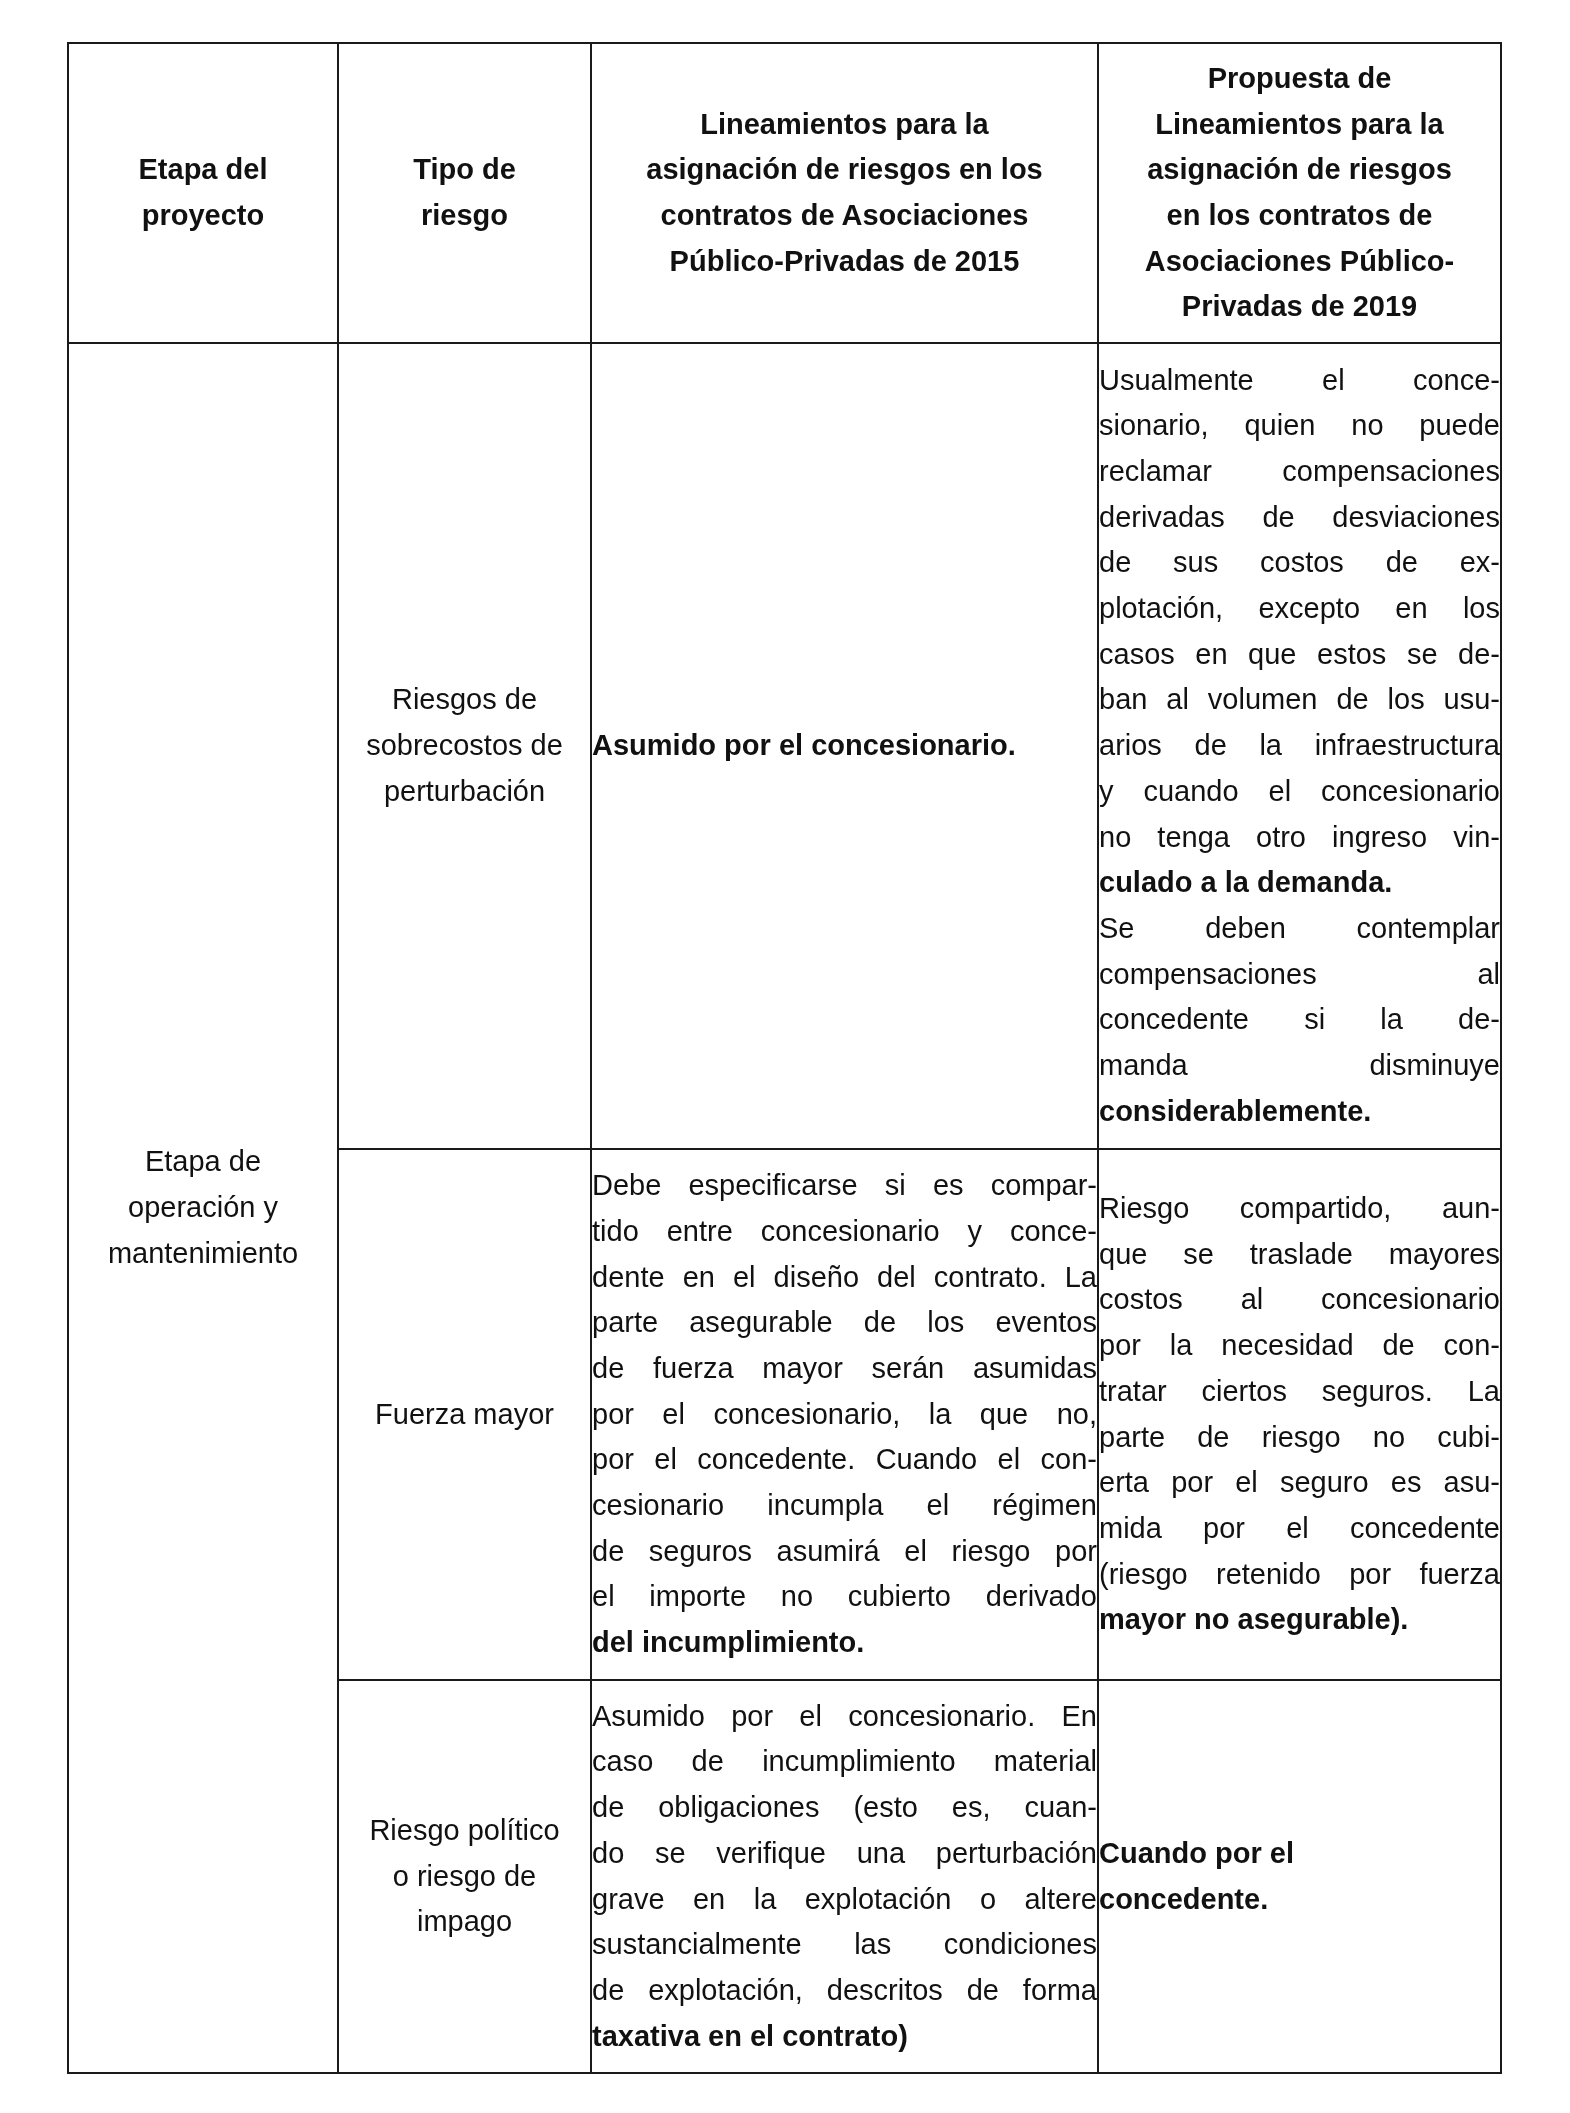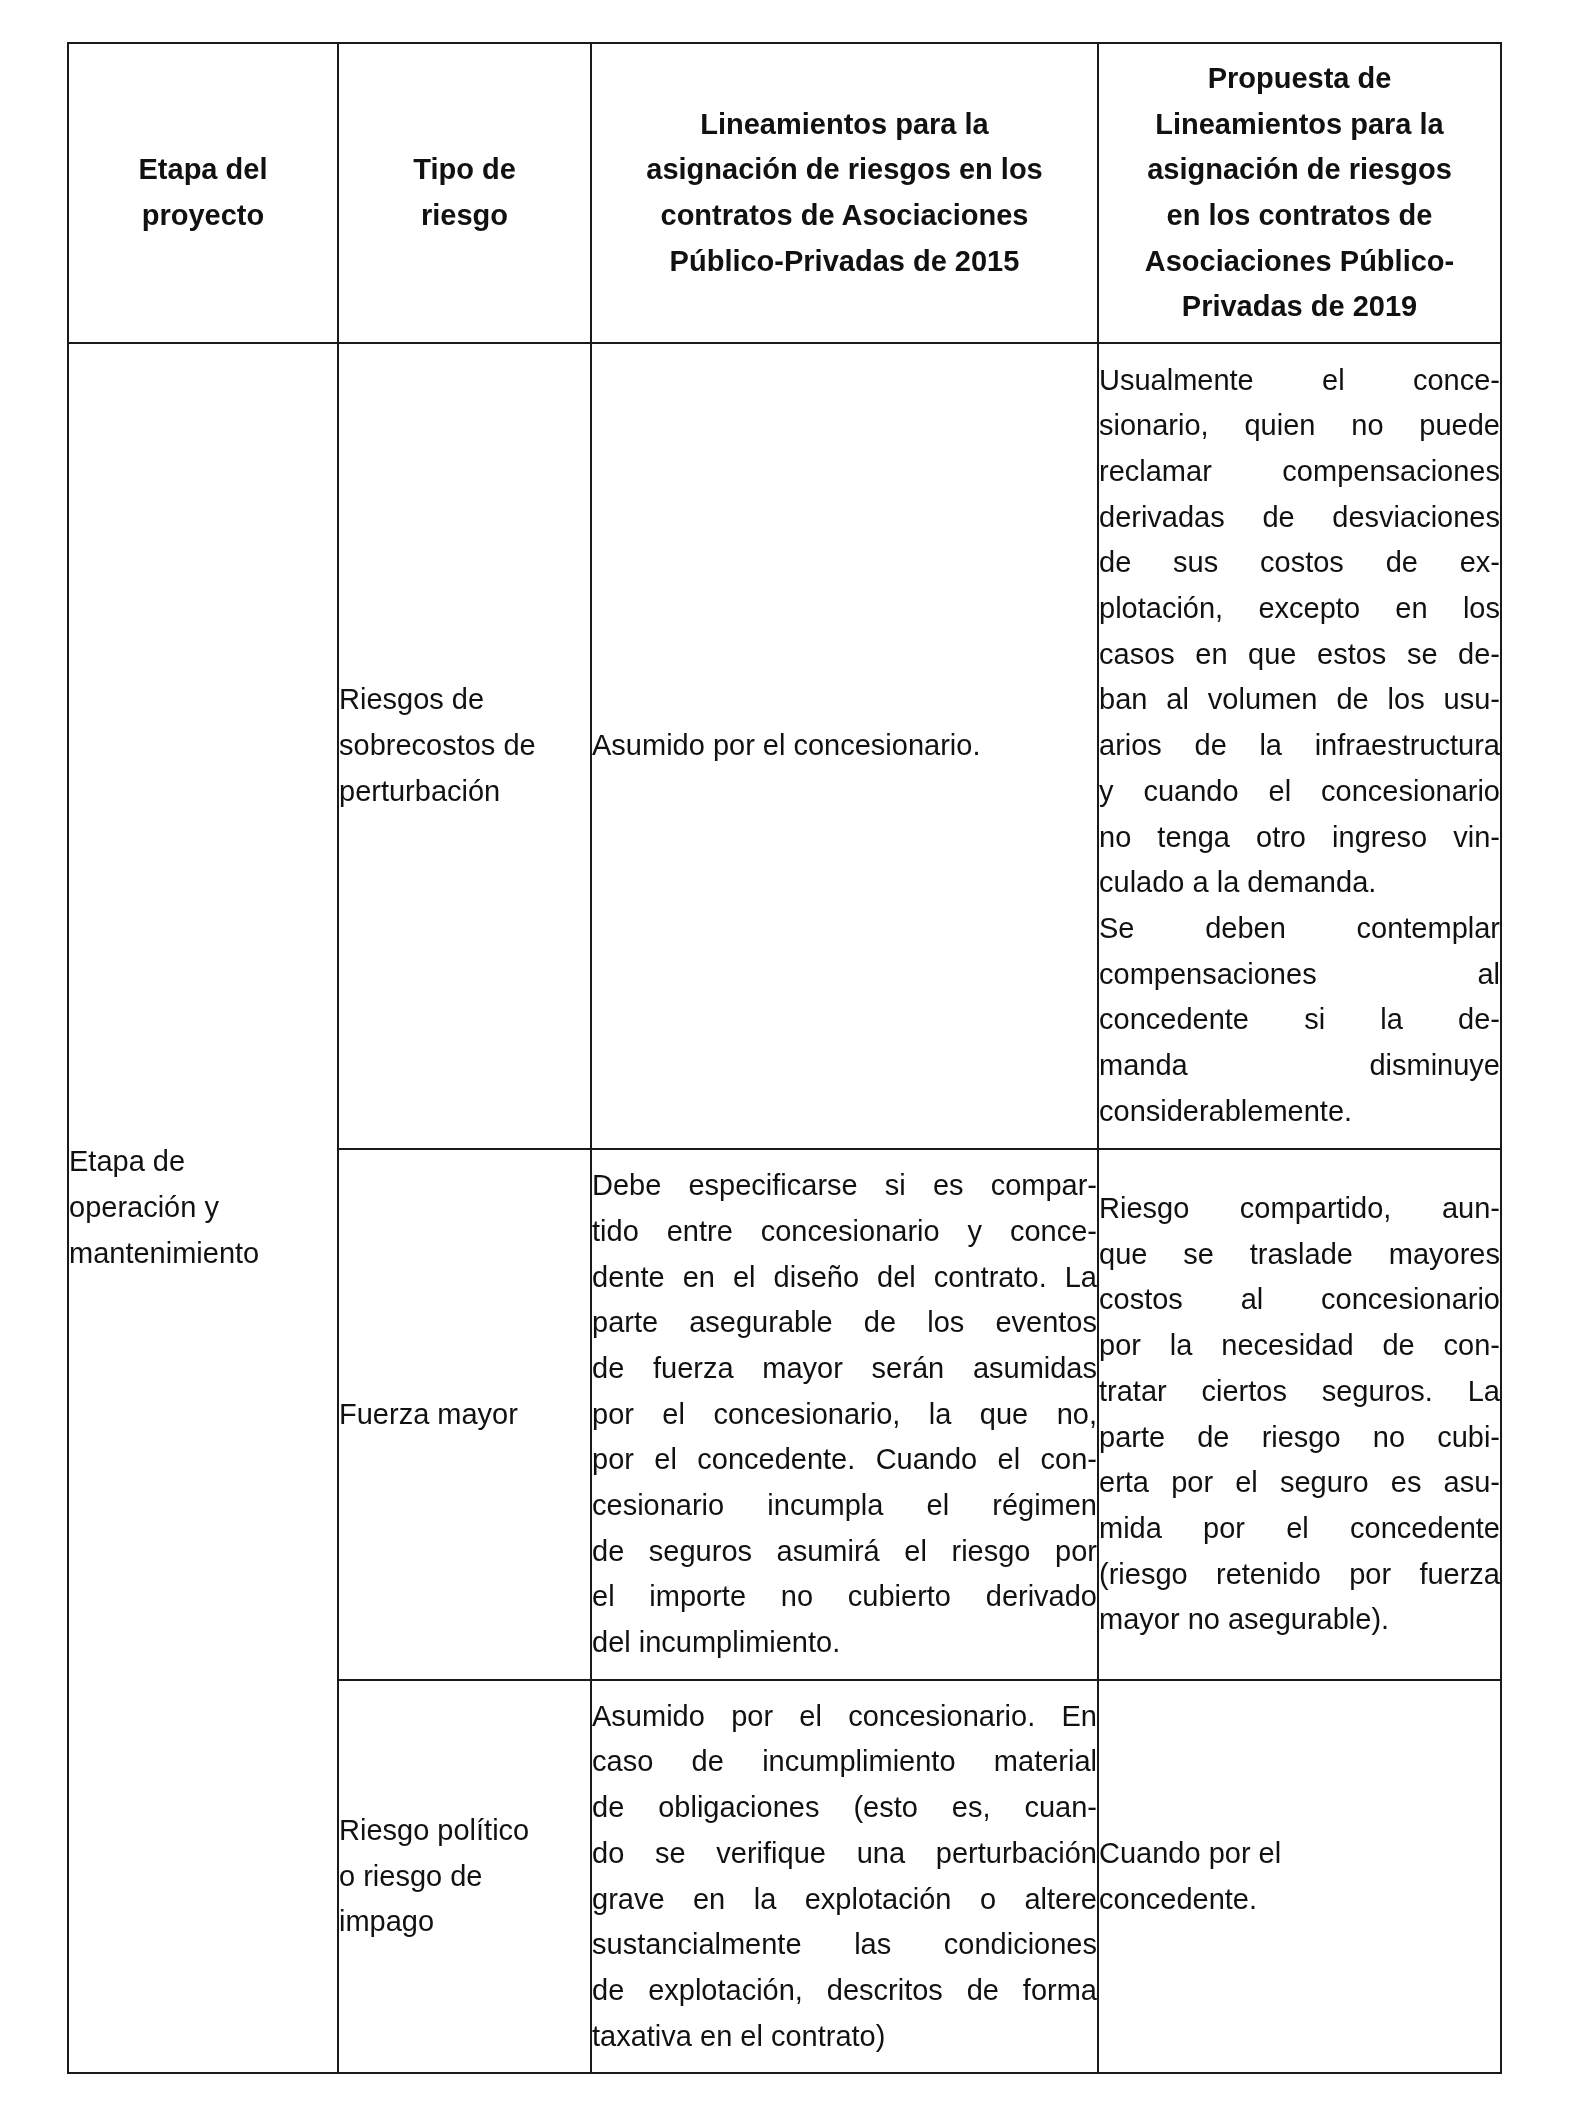--- a/index.html
+++ b/index.html
@@ -14,24 +14,24 @@
     border: 2.5px solid #1a1a1a; padding: 0; vertical-align: middle;
     font-size: 29px; line-height: 45.7px;
   }
   col.c1 { width: 270px; } col.c2 { width: 253px; } col.c3 { width: 507px; } col.c4 { width: 403px; }
   tr.head-row { height: 300px; }
   tr.row-1 { height: 806px; }
   tr.row-2 { height: 531px; }
   tr.row-3 { height: 393px; }
   th { font-weight: bold; text-align: center; padding: 0 14px; border-radius: 14px; }
   th .line, td .line { display: block; white-space: nowrap; }
-  td.center { padding: 0 10px; }
+  td.center { text-align: center; padding: 0 10px; }
   td.just { padding: 0 16px 0 13px; }
   td.just .line { text-align: justify; text-align-last: justify; white-space: normal; }
-  td.just .line.last { text-align: right; text-align-last: left; }
+  td.just .line.last { text-align: right; text-align-last: left; font-weight: bold; }
   td.top { vertical-align: top; padding-top: 12px; }
   .row2-c4 { vertical-align: top; padding-top: 28px; border-radius: 26px; }
 </style>
 </head>
 <body>
 
 <table class="risk-table">
   <colgroup>
       <col class="c1">
       <col class="c2">

